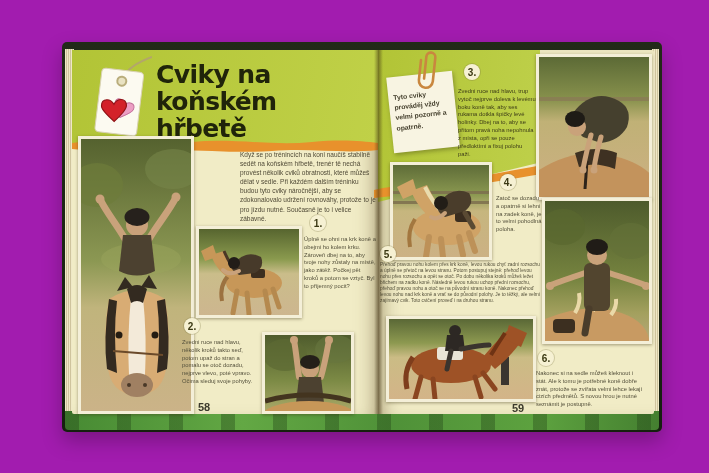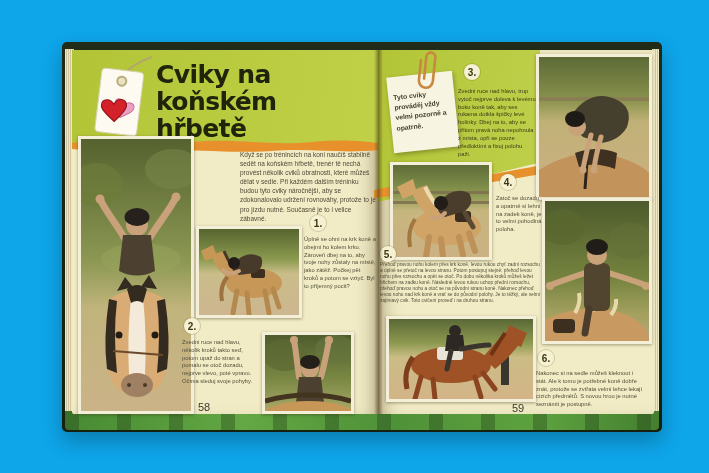--- a/index.html
+++ b/index.html
@@ -1,16 +1,16 @@
 <!DOCTYPE html>
 <html><head>
 <meta charset="utf-8">
 <style>
   html,body{margin:0;padding:0;background:#ffffff;}
-  #scene{position:relative;width:709px;height:473px;background:#0ea5e9;overflow:hidden;
+  #scene{position:relative;width:709px;height:473px;background:#a21caf;overflow:hidden;
          font-family:"Liberation Sans", sans-serif;}
   .book{position:absolute;left:62px;top:42px;width:600px;height:390px;}
   .cover{position:absolute;inset:0;background:linear-gradient(180deg,#222a18,#15200f);
          border-radius:5px;box-shadow:0 9px 20px rgba(0,0,0,.25);}
   .cover-bottom{position:absolute;left:3px;right:3px;bottom:2px;height:20px;border-radius:0 0 4px 4px;
          background:linear-gradient(90deg,#478a33,#63a844 30%,#4f9138 55%,#5da23f 80%,#447f30);}
   .cover-bottom:after{content:"";position:absolute;inset:0;
          background:repeating-linear-gradient(90deg,rgba(30,60,20,.35) 0 14px,rgba(0,0,0,0) 14px 52px);}
   .fore-edge{position:absolute;top:7px;bottom:21px;
          background:repeating-linear-gradient(90deg,#efe8c6 0 1px,#cfc49d 1px 2px);}
@@ -38,21 +38,21 @@
   .photo{position:absolute;box-sizing:border-box;border:3px solid #f4efd8;
          box-shadow:0 1px 3px rgba(60,50,20,.45);overflow:hidden;background:#9aa35c;}
   .photo svg{display:block;width:100%;height:100%;}
   .photo-main{left:6px;top:86px;width:116px;height:278px;}
   .photo-s1{left:124px;top:176px;width:106px;height:92px;}
   .photo-s2{left:190px;top:282px;width:92px;height:82px;}
   .s1num{left:238px;top:165px;}
   .s1text{left:232px;top:186px;width:72px;}
   .s2num{left:112px;top:268px;}
   .s2text{left:110px;top:289px;width:78px;}
-  .pagenum{font-size:11px;color:#3c3a2c;}
+  .pagenum{font-size:11px;color:#3c3a2c;font-weight:bold;}
   .pn-l{left:126px;top:351px;}
   .pn-r{left:134px;top:352px;border-radius:6px;}
   
   .rp-green{left:0;top:0;width:162px;height:152px;background:linear-gradient(95deg,#b2c436,#bed04a);
          clip-path:polygon(0 0,100% 0,100% 74%,0 100%);}
   .rp-wave{left:-4px;top:106px;width:180px;height:50px;}
   .note{left:12px;top:24px;width:66px;height:76px;transform:rotate(-6deg);background:#f8f4e2;
          box-shadow:1px 2px 4px rgba(40,40,10,.35);}
   .note-text{position:absolute;left:5px;top:16px;width:56px;font-size:6.8px;line-height:1.5;
          font-weight:600;color:#46412f;}

